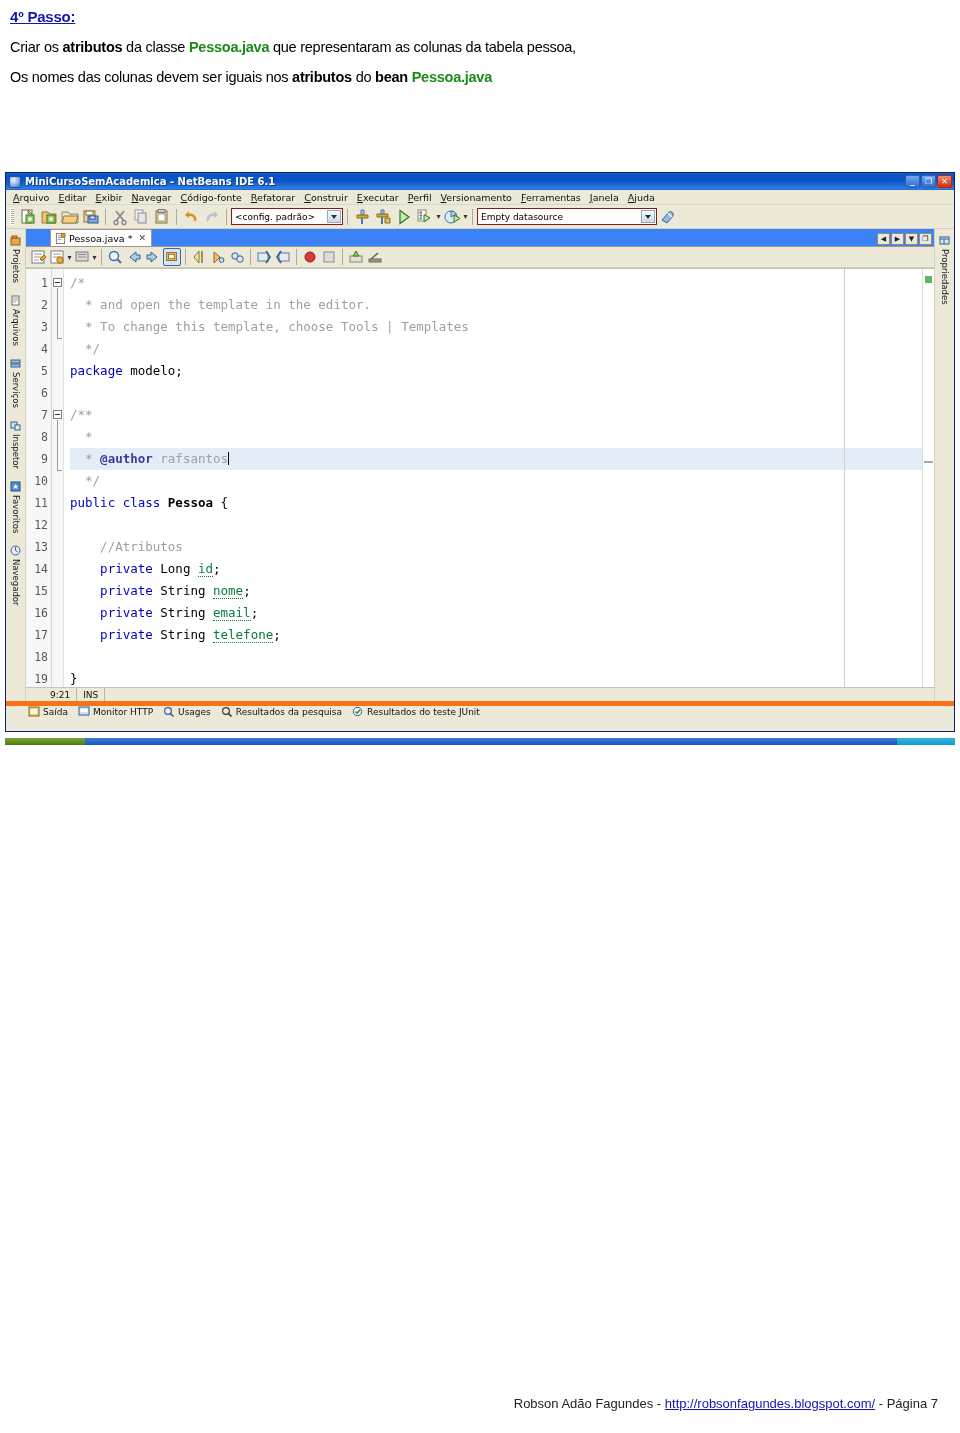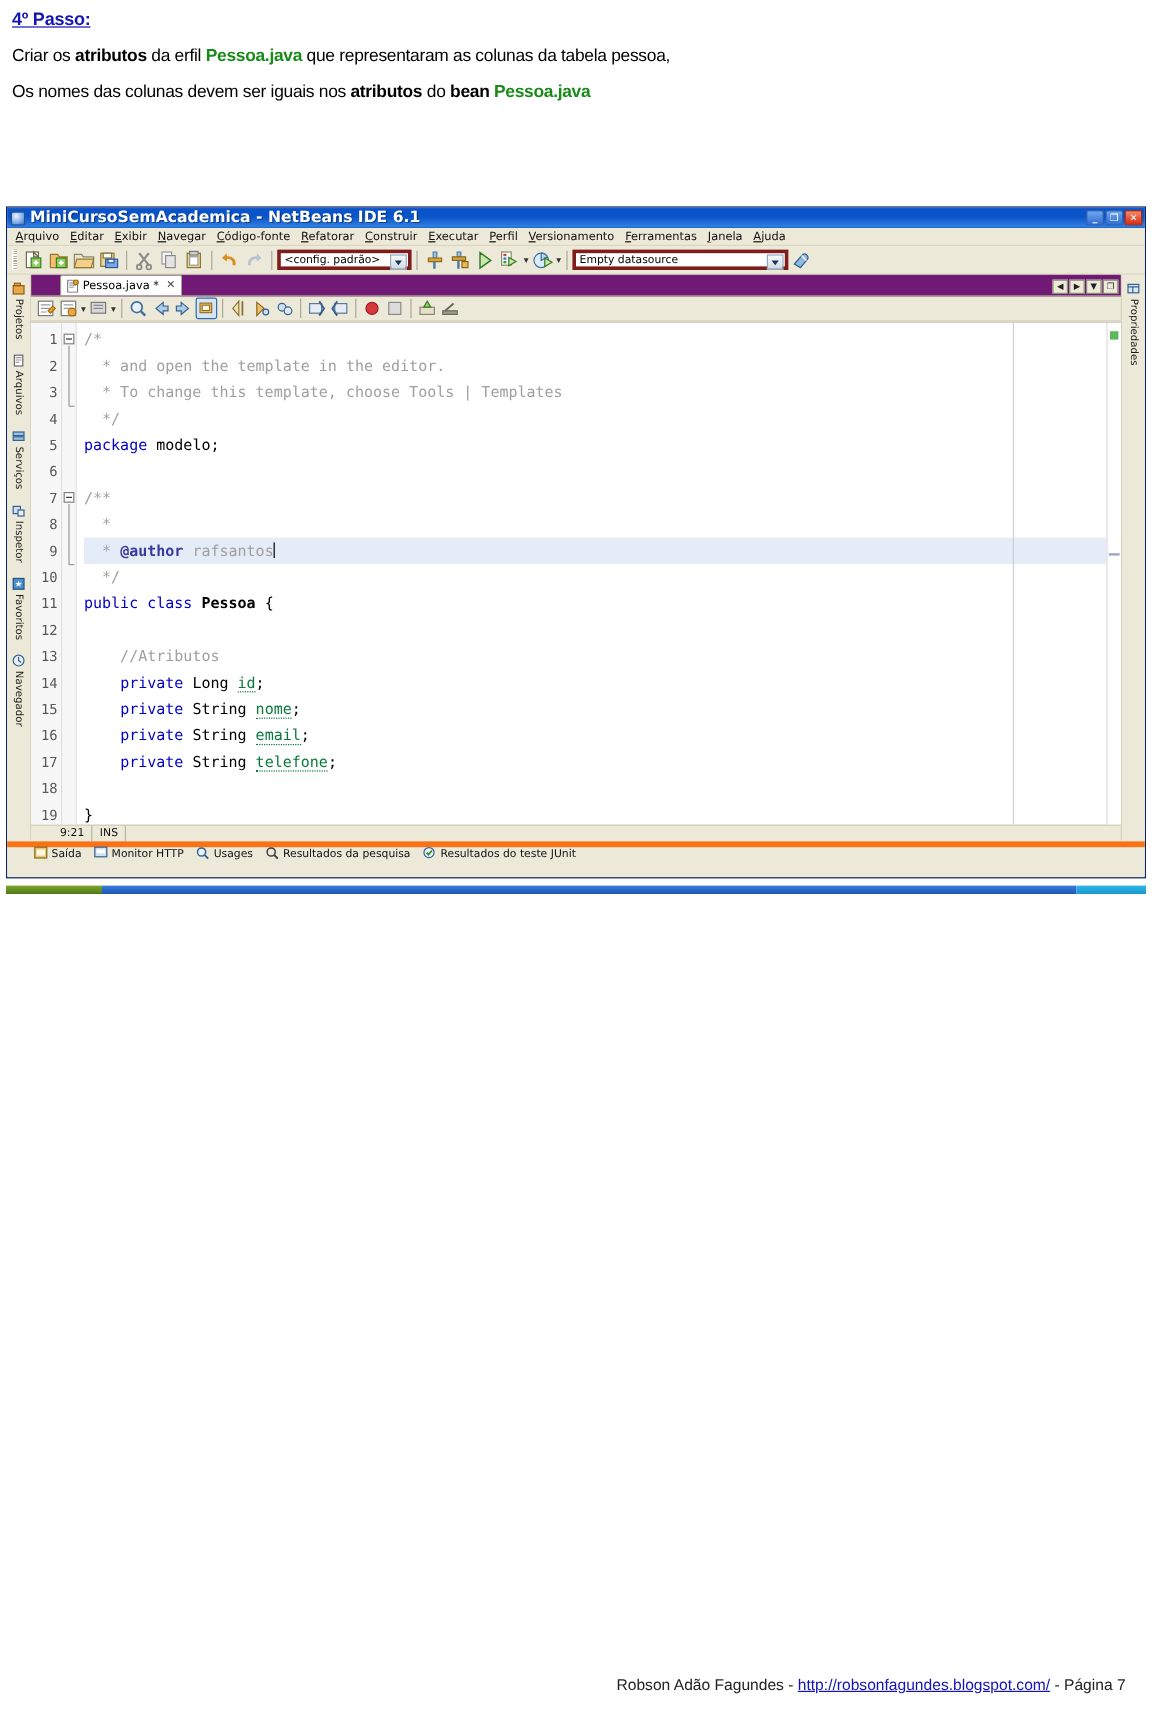--- a/index.html
+++ b/index.html
@@ -41,21 +41,21 @@
     display:flex; align-items:center;
     padding:0 2px 0 3px;
     color:#fff;
   }
   .nb-ticon {
     width:12px; height:12px; border-radius:2px;
     background:radial-gradient(circle at 35% 30%,#eaf4ff,#7fa9e6 60%,#3a6fc0);
     border:1px solid #24528f; margin-right:4px; flex:none;
   }
   .nb-title {
-    font-size:13px; font-weight:bold; white-space:nowrap;
+    font-size:10px; font-weight:bold; white-space:nowrap;
     text-shadow:1px 1px 0 rgba(0,0,0,.4);
     flex:1; overflow:hidden;
   }
   .nb-winbtns { display:flex; gap:1px; flex:none; }
   .nb-wb {
     width:15px; height:13px; border:1px solid #2f5fae; border-radius:2px;
     background:linear-gradient(to bottom,#73a8f0,#2f6ed1);
     position:relative;
   }
   .nb-wb.close { background:linear-gradient(to bottom,#f48c6c,#d62b10); border-color:#a82a0f; }
@@ -78,21 +78,21 @@
     height:24px; display:flex; align-items:center;
     background:#ece9d8; padding:0 3px; gap:1px;
     border-bottom:1px solid #d4d0bb;
   }
   .tb-grip { width:4px; height:17px; margin:0 3px 0 1px; flex:none;
      background:repeating-linear-gradient(to bottom,#fff 0 1px,#aca899 1px 2px);
      border-left:1px solid #fff; }
   .tb-btn { width:20px; height:20px; flex:none; position:relative; }
   .tb-sep { width:1px; height:16px; background:#aca899; margin:0 3px; flex:none; }
   .tb-combo {
-    height:17px; min-width:110px; background:#fff; border:3px solid #7f1d1d;
+    height:17px; min-width:110px; background:#fff; border:1px solid #7f1d1d;
     display:flex; align-items:center; font-size:9px; color:#000;
     padding-left:3px; position:relative; flex:none;
   }
   .tb-combo .arrow {
     position:absolute; right:1px; top:1px; width:14px; height:13px;
     background:linear-gradient(to bottom,#fafafa,#cfd8e4);
     border:1px solid #93a9c0; display:flex; align-items:center; justify-content:center;
   }
   .tb-combo .arrow::after { content:""; border-left:3px solid transparent;
     border-right:3px solid transparent; border-top:4px solid #17365d; }
@@ -115,21 +115,21 @@
     font-size:8.5px; color:#1b1b1b; padding:4px 2px 2px 2px;
     display:flex; align-items:center; gap:3px; white-space:nowrap;
     margin-bottom:6px;
   }
   .vtab .vico { width:11px; height:11px; flex:none; }
 
   
   .editor-col { flex:1; display:flex; flex-direction:column; min-width:0; }
 
   .tabrow {
-    height:18px; background:#701a75; display:flex; align-items:flex-end;
+    height:18px; background:#3b82f6; display:flex; align-items:flex-end;
     position:relative; border-bottom:1px solid #9d9a8b;
   }
   .doctab {
     height:17px; background:#fff; border:1px solid #9d9a8b; border-bottom:none;
     display:flex; align-items:center; gap:3px; padding:0 5px 0 4px;
     font-size:9.5px; color:#000; margin-left:24px; border-radius:2px 2px 0 0;
   }
   .doctab .x { font-size:9px; color:#444; font-weight:bold; margin-left:3px; }
   .tabrow-right { position:absolute; right:2px; bottom:1px; display:flex; gap:1px; align-items:center; }
   .mini-btn {
@@ -221,21 +221,21 @@
     text-align:right; padding-right:22px;
     font-size:13px; color:#222;
   }
   .footer a { color:#1414b4; text-decoration:underline; }
 </style>
 </head>
 <body>
 
 <div class="doc">
   <div class="doc-title">4º Passo:</div>
-  <div class="doc-para"><span>Criar os </span><span class="b">atributos</span><span> da erfil </span><span class="g">Pessoa.java</span><span> que representaram as colunas da tabela pessoa,</span></div>
+  <div class="doc-para"><span>Criar os </span><span class="b">atributos</span><span> da classe </span><span class="g">Pessoa.java</span><span> que representaram as colunas da tabela pessoa,</span></div>
   <div class="doc-para"><span>Os nomes das colunas devem ser iguais nos </span><span class="b">atributos</span><span> do </span><span class="b">bean</span><span class="g"> Pessoa.java</span></div>
 </div>
 
 <div class="nb-window">
 
   <div class="nb-titlebar">
     <div class="nb-ticon"></div>
     <div class="nb-title">MiniCursoSemAcademica - NetBeans IDE 6.1</div>
     <div class="nb-winbtns">
       <div class="nb-wb">

